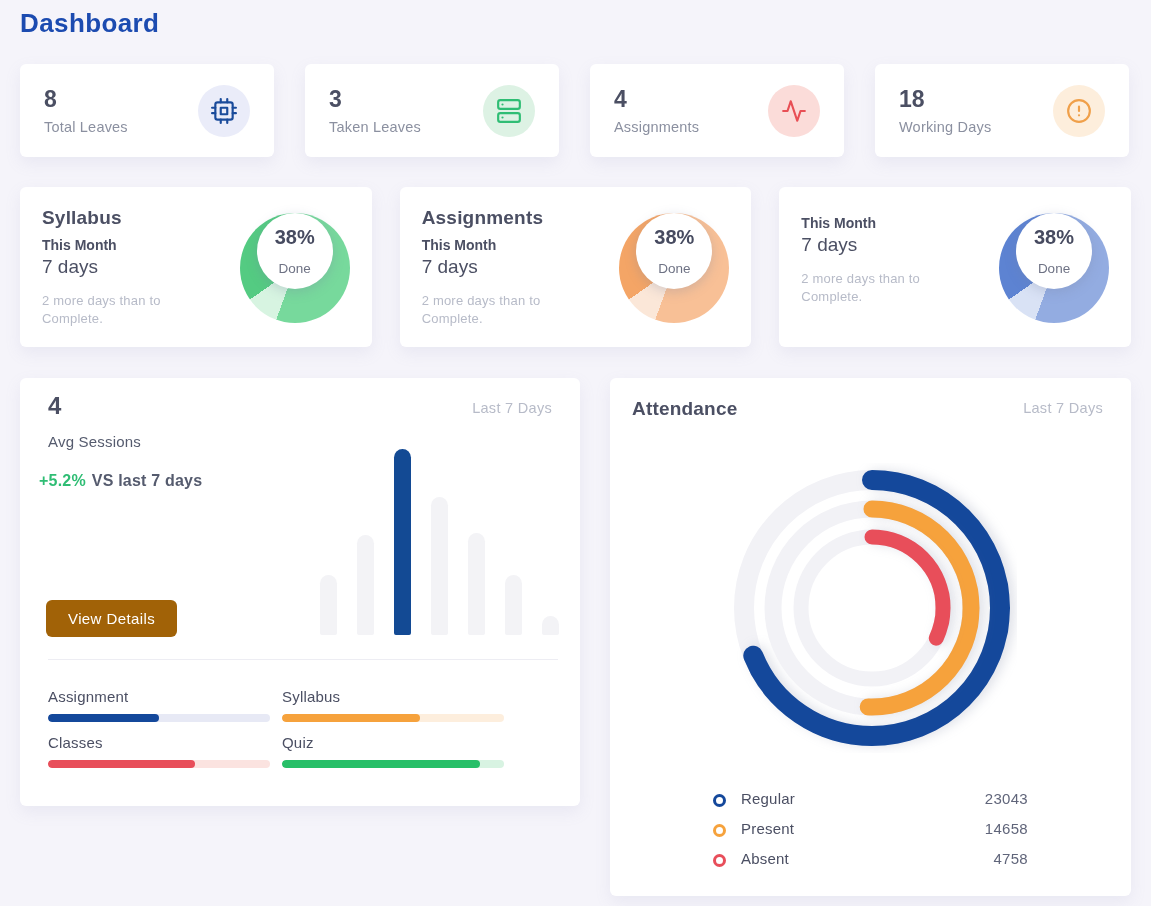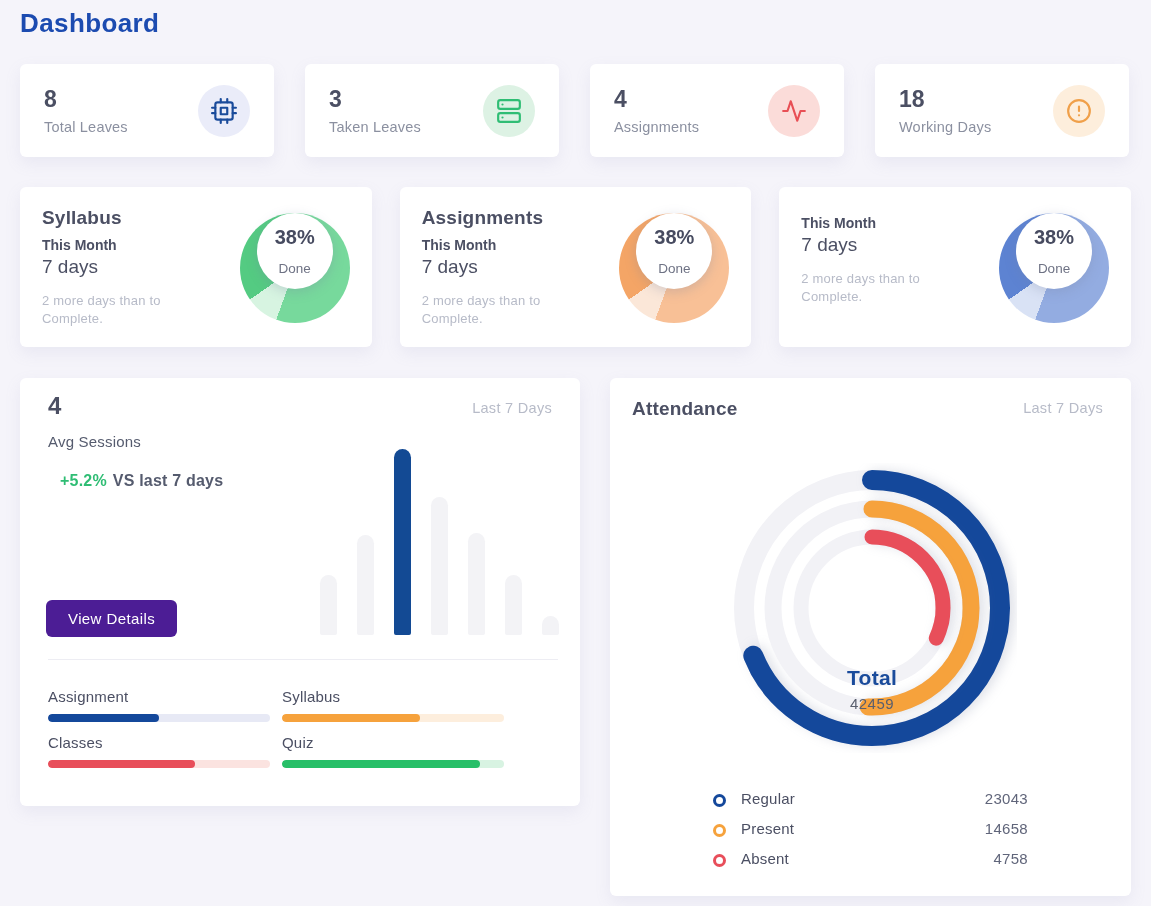--- a/index.html
+++ b/index.html
@@ -55,21 +55,21 @@
     display:flex; flex-direction:column; align-items:center; justify-content:center;
   }
   .donut-percent { font-size:20px; font-weight:600; color:#474b60; }
   .donut-caption { font-size:13.5px; color:#6e7284; margin-top:12px; }
   
   .sessions-card { position:absolute; left:20px; top:378px; width:560px; height:428px; }
   .attendance-card { position:absolute; left:610px; top:378px; width:521px; height:518px; }
   .range-label { position:absolute; right:28px; top:22px; font-size:14.5px; color:#b7bbc8; letter-spacing:0.3px; }
   .sc-value { position:absolute; left:28px; top:14px; font-size:24px; font-weight:700; }
   .sc-label { position:absolute; left:28px; top:55px; font-size:15px; color:#555b6e; letter-spacing:0.2px; }
-  .sc-delta-row { position:absolute; left:40px; top:94px; font-size:16px; font-weight:600; color:#555b6e; letter-spacing:0.2px; }
+  .sc-delta-row { position:absolute; left:19px; top:94px; font-size:16px; font-weight:600; color:#555b6e; letter-spacing:0.2px; }
   .sc-delta { font-weight:700; margin-right:6px; }
   .bar-chart {
     position:absolute; left:300px; top:71px; width:239px; height:186px;
     display:flex; align-items:flex-end; gap:20px;
   }
   .bar { width:17px; border-radius:9px 9px 2px 2px; }
   .view-details {
     position:absolute; left:26px; top:222px;
     border:none; border-radius:6px; padding:10px 22px;
     color:#fff; font-size:15px; font-family:"Liberation Sans", sans-serif;
@@ -212,21 +212,21 @@
     </div>
     <div class="bar-chart" id="barChart">
         <div class="bar" style="height: 60px; background: rgb(243, 243, 246);"></div>
         <div class="bar" style="height: 100px; background: rgb(243, 243, 246);"></div>
         <div class="bar" style="height: 186px; background: rgb(19, 74, 148);"></div>
         <div class="bar" style="height: 138px; background: rgb(243, 243, 246);"></div>
         <div class="bar" style="height: 102px; background: rgb(243, 243, 246);"></div>
         <div class="bar" style="height: 60px; background: rgb(243, 243, 246);"></div>
         <div class="bar" style="height: 19px; background: rgb(243, 243, 246);"></div>
       </div>
-    <button class="view-details" id="viewBtn" style="background: #4c1d95;">View Details</button>
+    <button class="view-details" id="viewBtn" style="background: #a16207;">View Details</button>
     <div class="divider"></div>
     <div class="mini-legend" id="miniLegend">
         <div>
           <div class="ml-label">Assignment</div>
           <div class="ml-track" style="background: rgb(231, 233, 245);">
             <div class="ml-fill" style="background: rgb(20, 72, 155); width: 50%;"></div>
           </div>
         </div>
         <div>
           <div class="ml-label">Syllabus</div>
@@ -255,24 +255,20 @@
     <div class="rings-wrap">
       <svg id="ringsSvg" width="290" height="290" viewBox="0 0 290 290">
           <circle cx="145" cy="145" r="128" fill="none" stroke="#f2f2f6" stroke-width="20"></circle>
           <circle cx="145" cy="145" r="128" fill="none" stroke="#14489b" stroke-width="20" stroke-linecap="round" stroke-dasharray="554.03731775308 804.247719318987" transform="rotate(-90 145 145)" class="arc"></circle>
           <circle cx="145" cy="145" r="99" fill="none" stroke="#f2f2f6" stroke-width="17"></circle>
           <circle cx="145" cy="145" r="99" fill="none" stroke="#f6a23c" stroke-width="17" stroke-linecap="round" stroke-dasharray="314.4734246243383 622.0353454107791" transform="rotate(-90 145 145)" class="arc"></circle>
           <circle cx="145" cy="145" r="71" fill="none" stroke="#f2f2f6" stroke-width="15"></circle>
           <circle cx="145" cy="145" r="71" fill="none" stroke="#e84e5a" stroke-width="15" stroke-linecap="round" stroke-dasharray="142.506133425337 446.10615680975064" transform="rotate(-90 145 145)" class="arc"></circle>
         </svg>
     </div>
-    <div class="rings-center">
-      <div class="rc-label">Total</div>
-      <div class="rc-value">42459</div>
-    </div>
     <div class="att-legend" id="attLegend">
         <div class="att-legend-row">
           <span class="bullet" style="border-color: rgb(20, 72, 155);"></span>
           <span class="al-label">Regular</span>
           <span class="al-value">23043</span>
         </div>
         <div class="att-legend-row">
           <span class="bullet" style="border-color: rgb(246, 162, 60);"></span>
           <span class="al-label">Present</span>
           <span class="al-value">14658</span>

